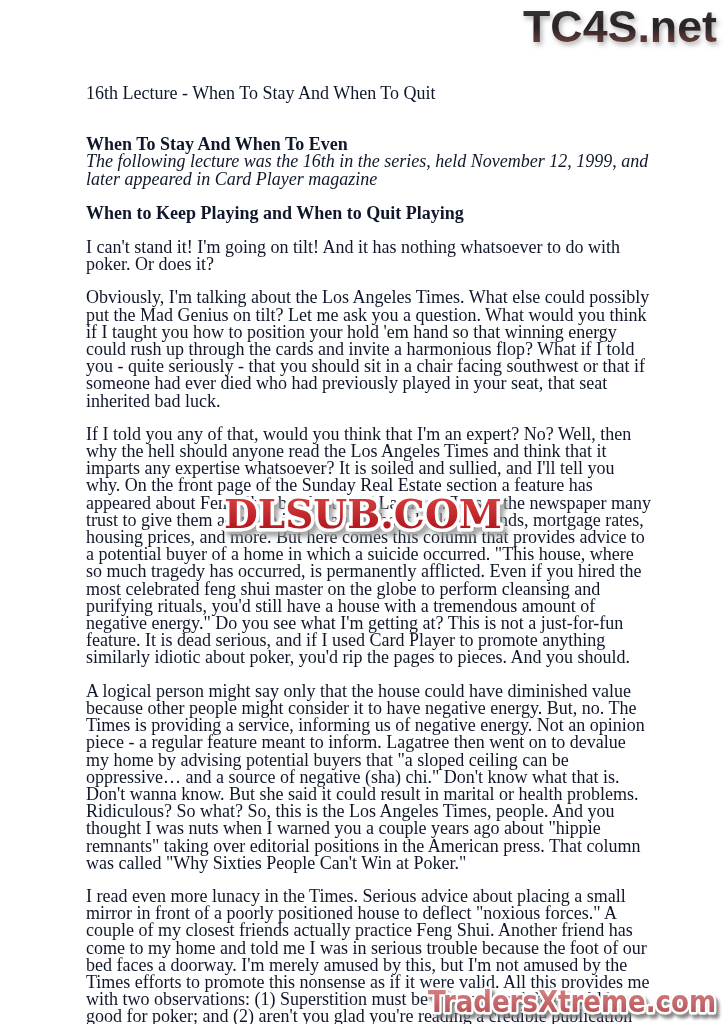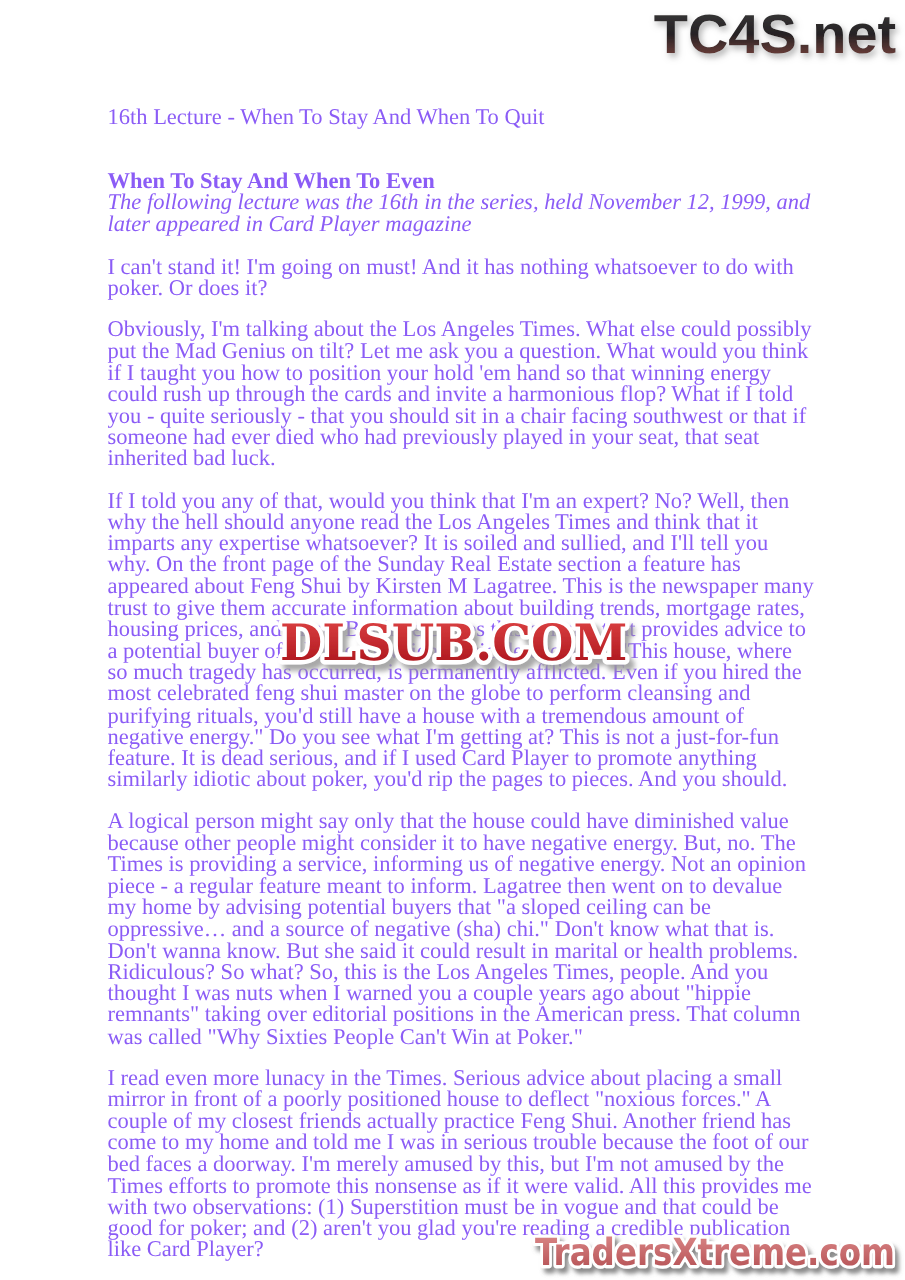--- a/index.html
+++ b/index.html
@@ -9,21 +9,21 @@
     height: 1024px;
     background: #ffffff;
     overflow: hidden;
   }
   .page {
     position: relative;
     width: 584px;
     height: 1024px;
     background: #ffffff;
     font-family: "Liberation Serif", serif;
-    color: #8b5cf6;
+    color: #0f172a;
   }
   .content {
     position: absolute;
     left: 86px;
     top: 85px;
     width: 566px;
     font-size: 18px;
     line-height: 17.2px;
     text-align: left;
   }
@@ -74,22 +74,23 @@
   </svg>
 
   <div class="content">
     <div class="header-line">16th Lecture - When To Stay And When To Quit</div>
 
     <div class="title-block">
       <div class="doc-title">When To Stay And When To Even</div>
       <div class="doc-subtitle">The following lecture was the 16th in the series, held November 12, 1999, and later appeared in Card Player magazine</div>
     </div>
 
+    <div class="section-heading">When to Keep Playing and When to Quit Playing</div>
 
-    <p>I can't stand it! I'm going on must! And it has nothing whatsoever to do with poker. Or does it?</p>
+    <p>I can't stand it! I'm going on tilt! And it has nothing whatsoever to do with poker. Or does it?</p>
     <p>Obviously, I'm talking about the Los Angeles Times. What else could possibly put the Mad Genius on tilt? Let me ask you a question. What would you think if I taught you how to position your hold 'em hand so that winning energy could rush up through the cards and invite a harmonious flop? What if I told you - quite seriously - that you should sit in a chair facing southwest or that if someone had ever died who had previously played in your seat, that seat inherited bad luck.</p>
     <p>If I told you any of that, would you think that I'm an expert? No? Well, then why the hell should anyone read the Los Angeles Times and think that it imparts any expertise whatsoever? It is soiled and sullied, and I'll tell you why. On the front page of the Sunday Real Estate section a feature has appeared about Feng Shui by Kirsten M Lagatree. This is the newspaper many trust to give them accurate information about building trends, mortgage rates, housing prices, and more. But here comes this column that provides advice to a potential buyer of a home in which a suicide occurred. "This house, where so much tragedy has occurred, is permanently afflicted. Even if you hired the most celebrated feng shui master on the globe to perform cleansing and purifying rituals, you'd still have a house with a tremendous amount of negative energy." Do you see what I'm getting at? This is not a just-for-fun feature. It is dead serious, and if I used Card Player to promote anything similarly idiotic about poker, you'd rip the pages to pieces. And you should.</p>
     <p>A logical person might say only that the house could have diminished value because other people might consider it to have negative energy. But, no. The Times is providing a service, informing us of negative energy. Not an opinion piece - a regular feature meant to inform. Lagatree then went on to devalue my home by advising potential buyers that "a sloped ceiling can be oppressive… and a source of negative (sha) chi." Don't know what that is. Don't wanna know. But she said it could result in marital or health problems. Ridiculous? So what? So, this is the Los Angeles Times, people. And you thought I was nuts when I warned you a couple years ago about "hippie remnants" taking over editorial positions in the American press. That column was called "Why Sixties People Can't Win at Poker."</p>
     <p>I read even more lunacy in the Times. Serious advice about placing a small mirror in front of a poorly positioned house to deflect "noxious forces." A couple of my closest friends actually practice Feng Shui. Another friend has come to my home and told me I was in serious trouble because the foot of our bed faces a doorway. I'm merely amused by this, but I'm not amused by the Times efforts to promote this nonsense as if it were valid. All this provides me with two observations: (1) Superstition must be in vogue and that could be good for poker; and (2) aren't you glad you're reading a credible publication like Card Player?</p>
   </div>
 
   <svg class="wm wm-center" width="300" height="62">
     <defs>
       <linearGradient id="grad-center" x1="0" y1="0" x2="0" y2="1">
         <stop offset="0" stop-color="#e04545"></stop>

